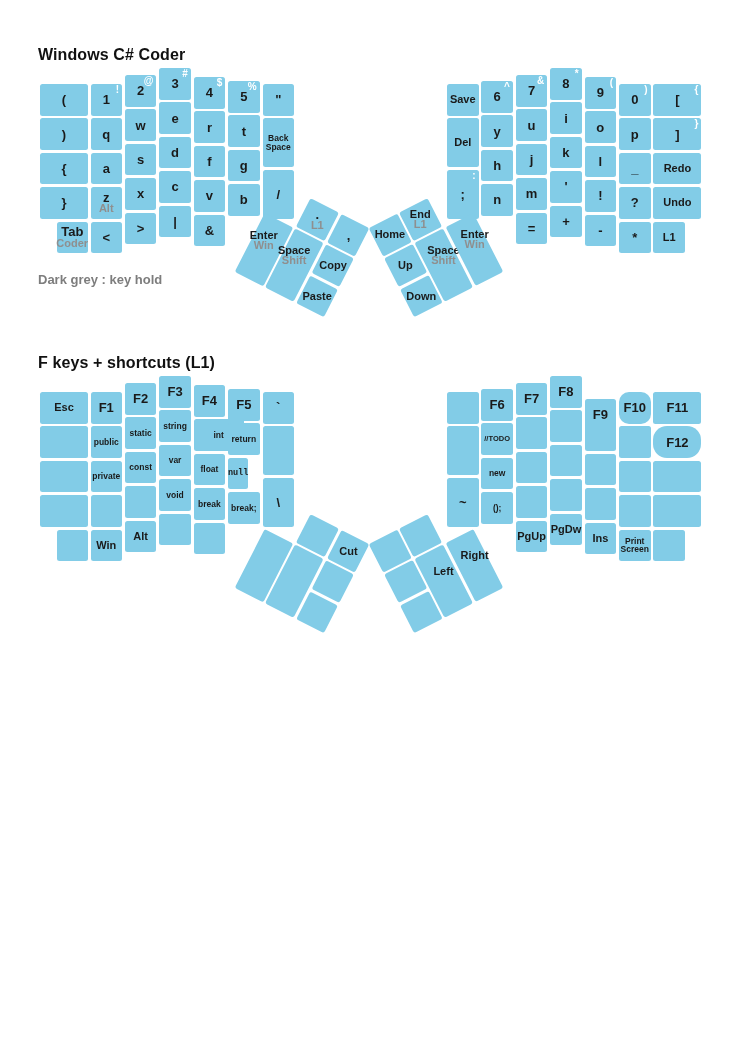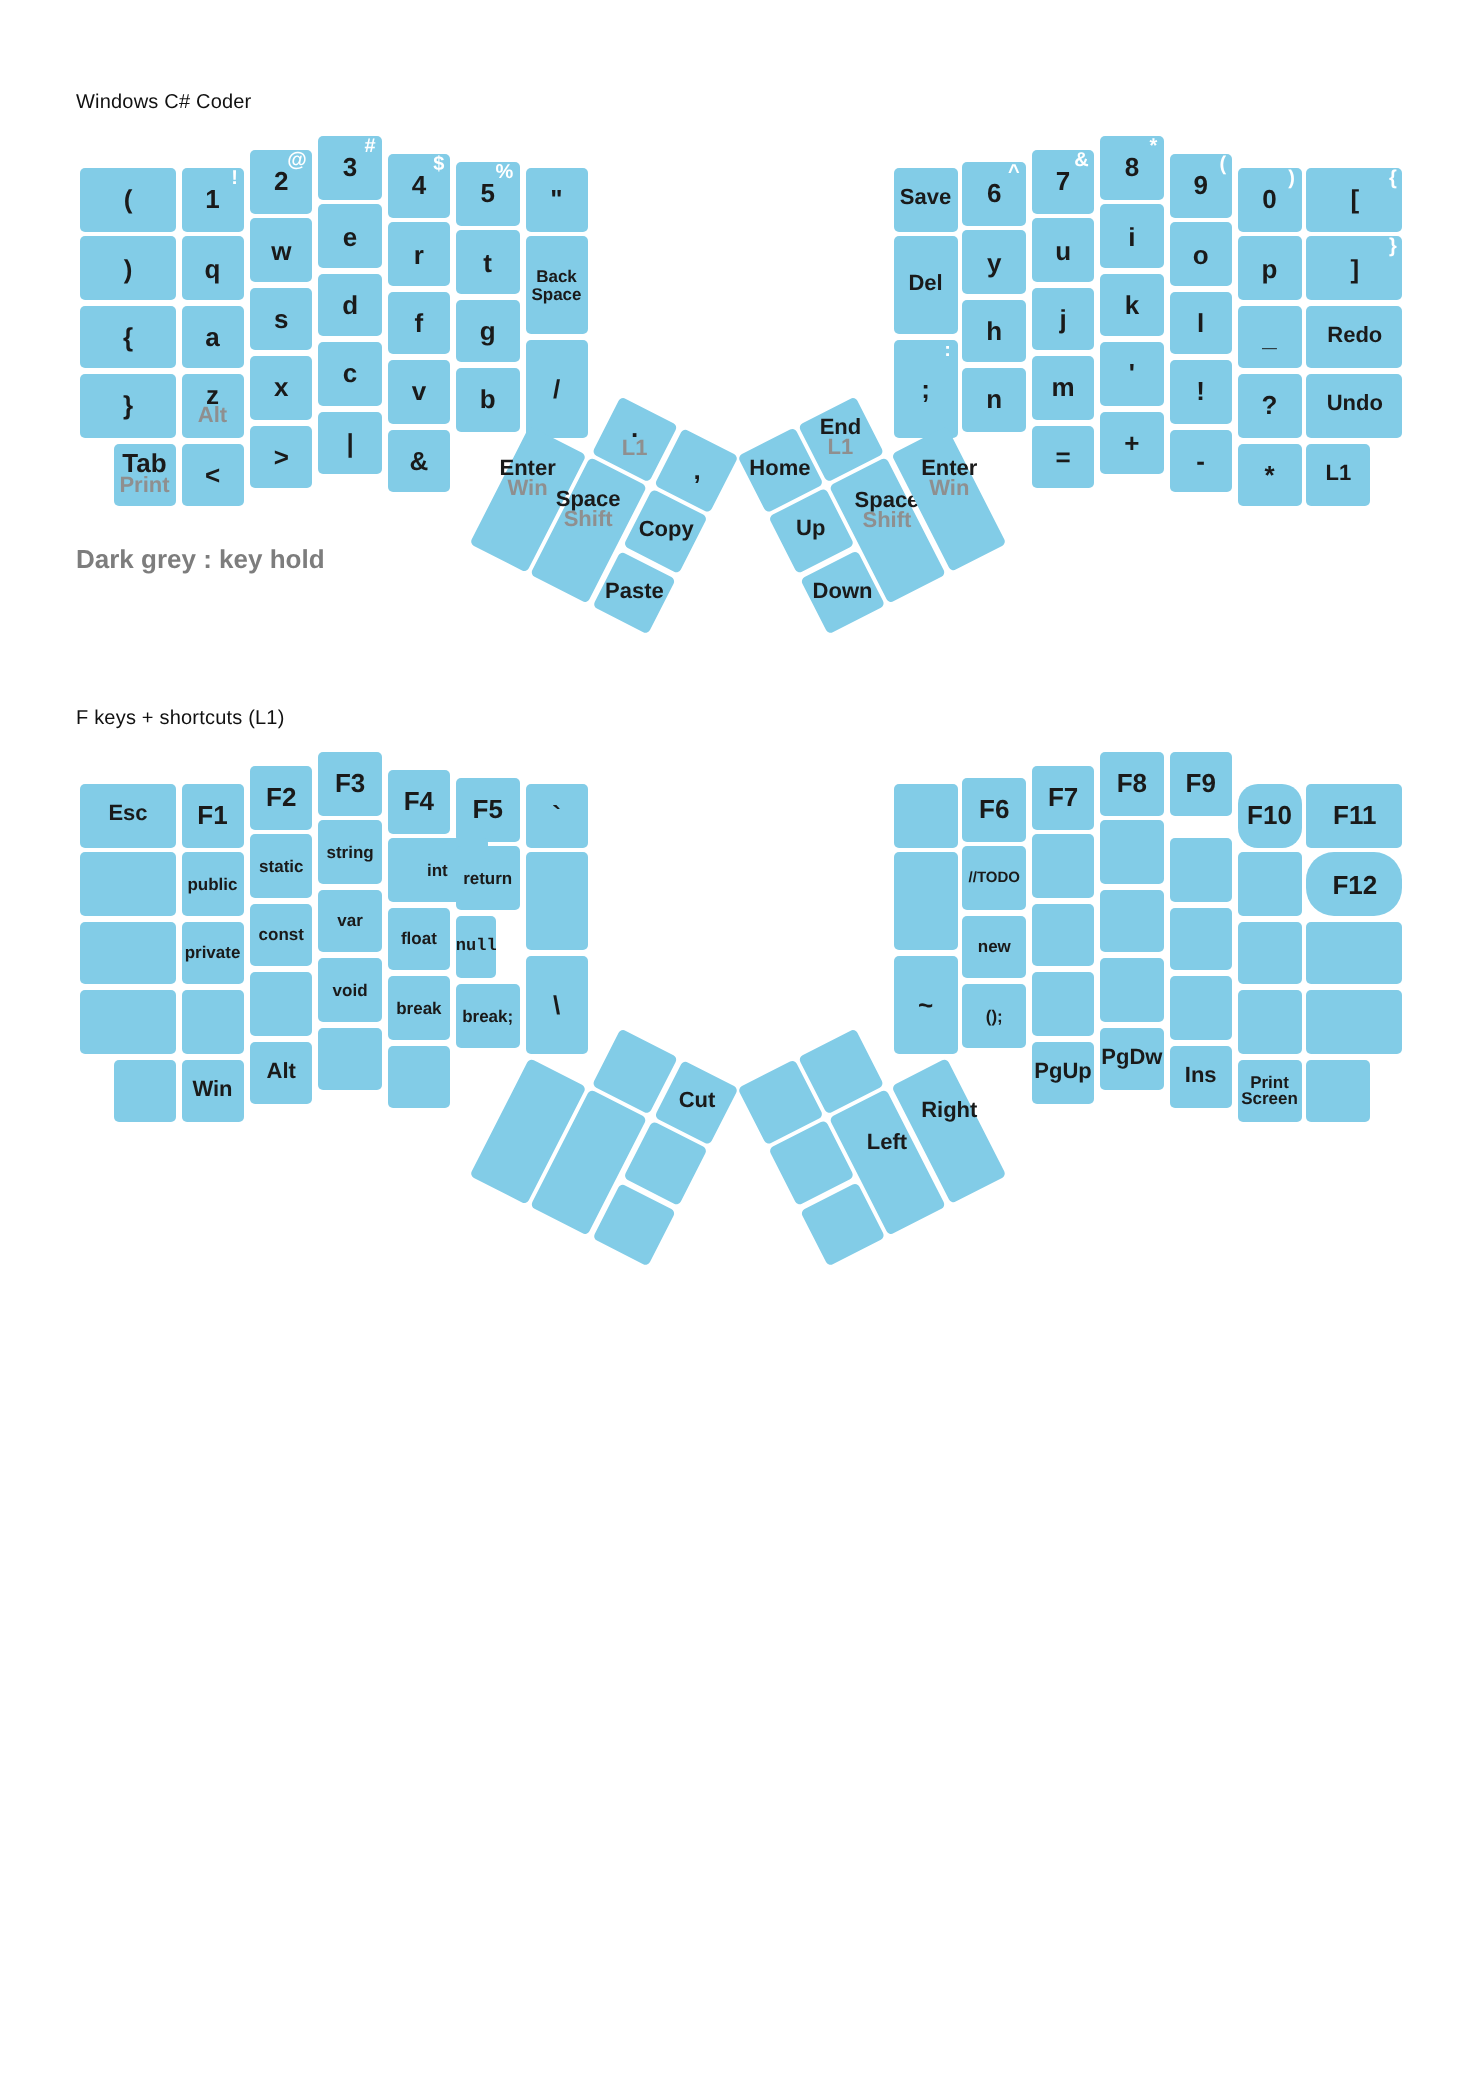--- a/index.html
+++ b/index.html
@@ -1,18 +1,18 @@
 <!DOCTYPE html>
 <html><head>
 <meta charset="utf-8">
 <style>
   html,body{margin:0;padding:0;background:#fff;}
   .page{position:relative;width:736px;height:1041px;background:var(--bg,#fff);overflow:hidden;
         font-family:"Liberation Sans",sans-serif;}
-  .title{position:absolute;left:38px;font-size:10px;font-weight:normal;color:var(--title,#111);
+  .title{position:absolute;left:38px;font-size:16px;font-weight:bold;color:var(--title,#111);
          letter-spacing:.1px;}
   .title-1{top:46px;}
   .title-2{top:354px;}
   .legend{position:absolute;left:38px;top:272px;font-size:13px;font-weight:bold;color:var(--legend,#7d7d7d);}
   .board{position:absolute;inset:0;}
   .key{position:absolute;background:var(--key,#82cce7);border-radius:2.5px;box-sizing:border-box;}
   .labels{position:absolute;inset:0;display:flex;flex-direction:column;align-items:center;
           justify-content:center;text-align:center;}
   .key.tall .labels{padding-bottom:18px;}
   .main{font-weight:bold;color:var(--text,#1a1a1a);font-size:13px;line-height:1.02;white-space:pre-wrap;}
@@ -167,21 +167,21 @@
         </div>
       </div>
       <div class="key" style="left: 228.1px; top: 184.2px; width: 31.5px; height: 31.5px;">
         <div class="labels">
           <span class="main">b</span>
         </div>
       </div>
       <div class="key" style="left: 56.5px; top: 221.6px; width: 31.5px; height: 31.5px;">
         <div class="labels">
           <span class="main">Tab</span>
-          <span class="hold">Print</span>
+          <span class="hold">Coder</span>
         </div>
       </div>
       <div class="key" style="left: 90.5px; top: 221.6px; width: 31.5px; height: 31.5px;">
         <div class="labels">
           <span class="main">&lt;</span>
         </div>
       </div>
       <div class="key" style="left: 124.9px; top: 212.6px; width: 31.5px; height: 31.5px;">
         <div class="labels">
           <span class="main">&gt;</span>
@@ -612,21 +612,21 @@
       <div class="key" style="left: 515.8px; top: 383px; width: 31.5px; height: 31.5px;">
         <div class="labels">
           <span class="main">F7</span>
         </div>
       </div>
       <div class="key" style="left: 550.2px; top: 376px; width: 31.5px; height: 31.5px;">
         <div class="labels">
           <span class="main">F8</span>
         </div>
       </div>
-      <div class="key" style="left: 584.6px; top: 376px; width: 31.5px; height: 31.5px;">
+      <div class="key" style="left: 584.6px; top: 399px; width: 31.5px; height: 31.5px;">
         <div class="labels">
           <span class="main">F9</span>
         </div>
       </div>
       <div class="key" style="left: 619px; top: 392px; width: 31.5px; height: 31.5px; border-radius: 10px;">
         <div class="labels">
           <span class="main">F10</span>
         </div>
       </div>
       <div class="key" style="left: 653.4px; top: 392px; width: 48px; height: 31.5px;">

